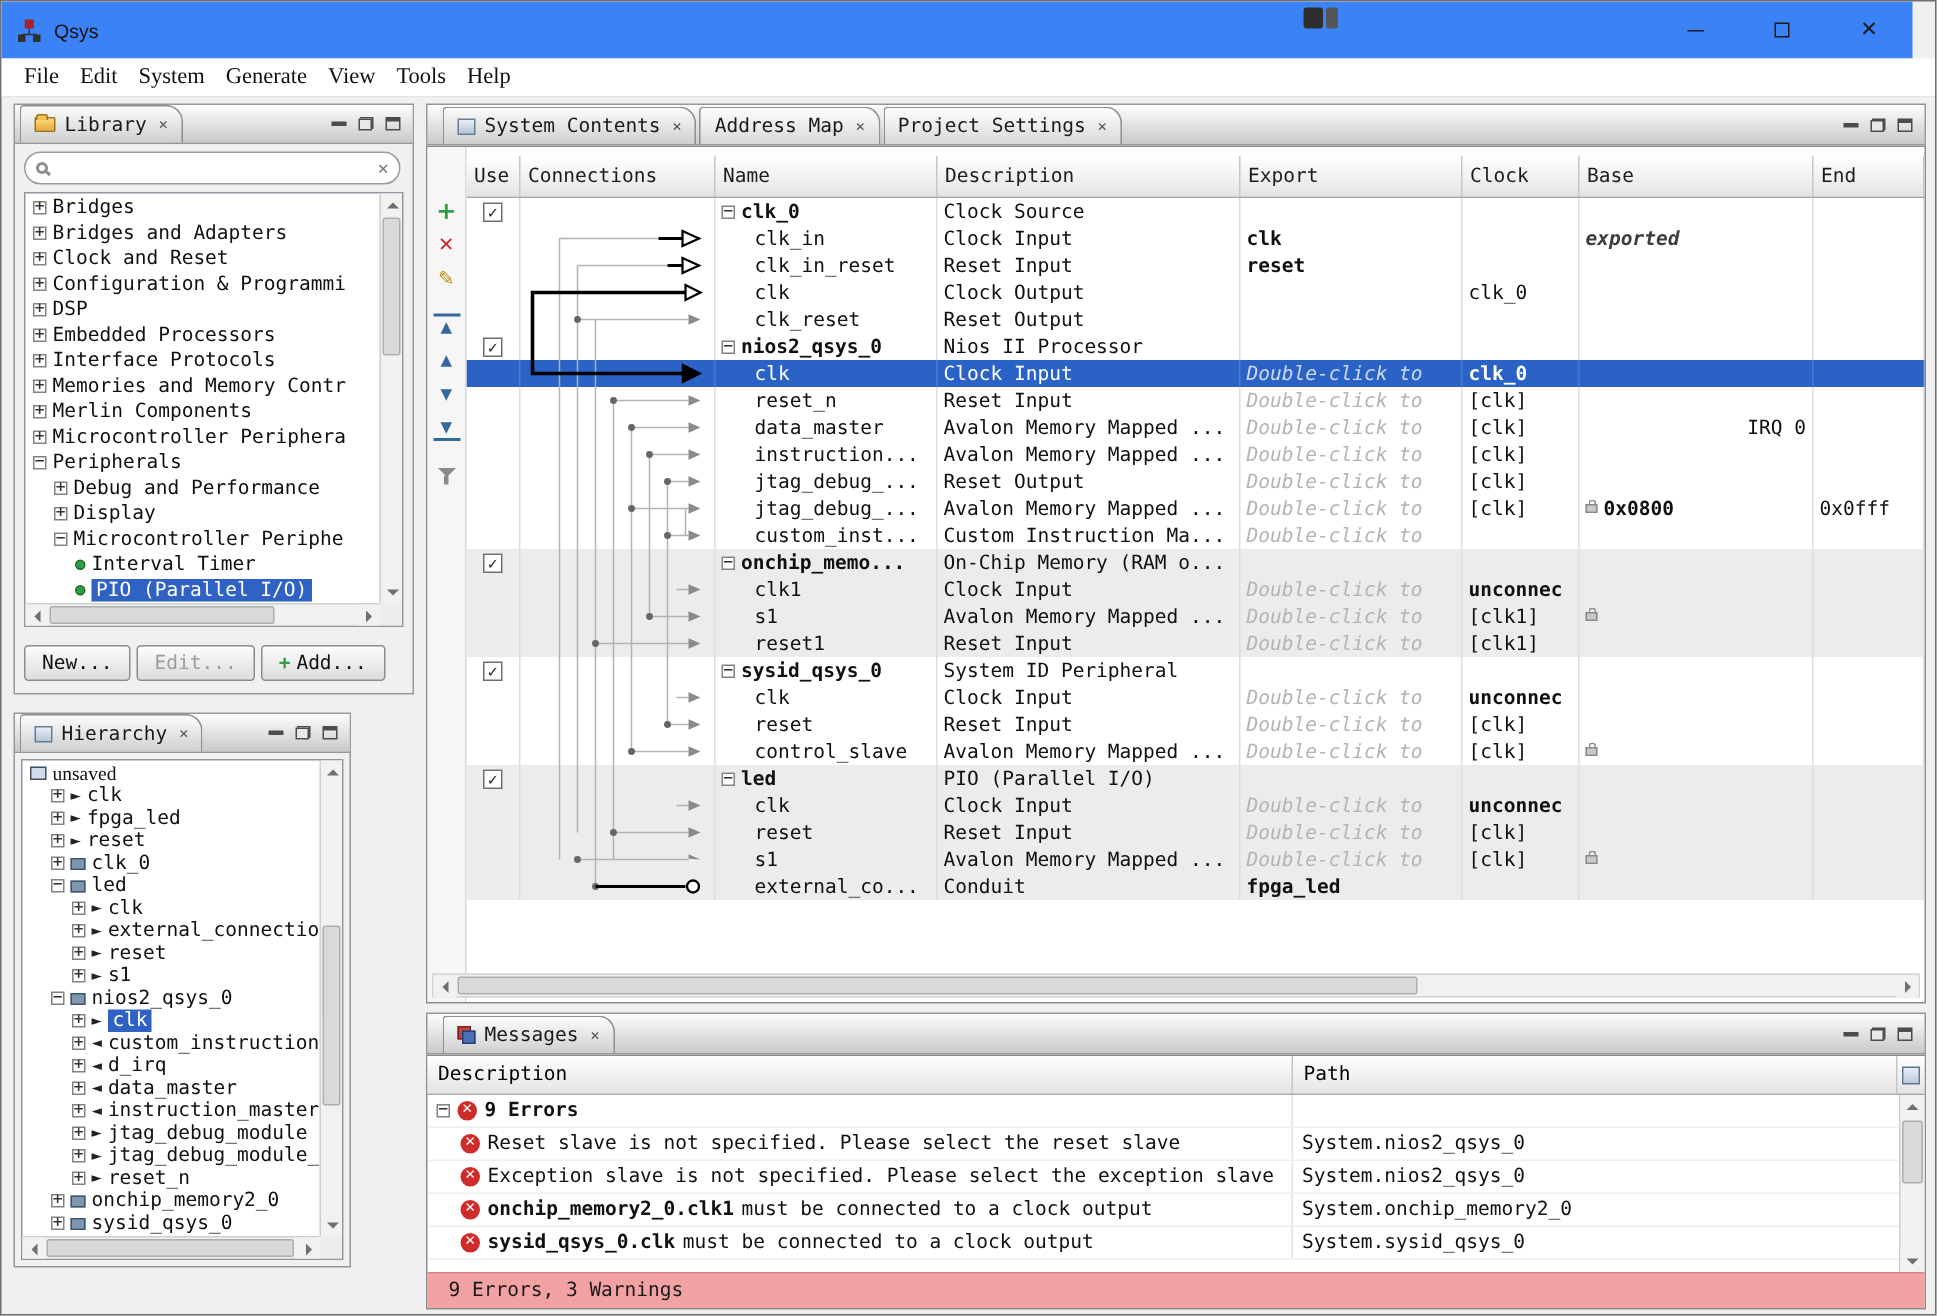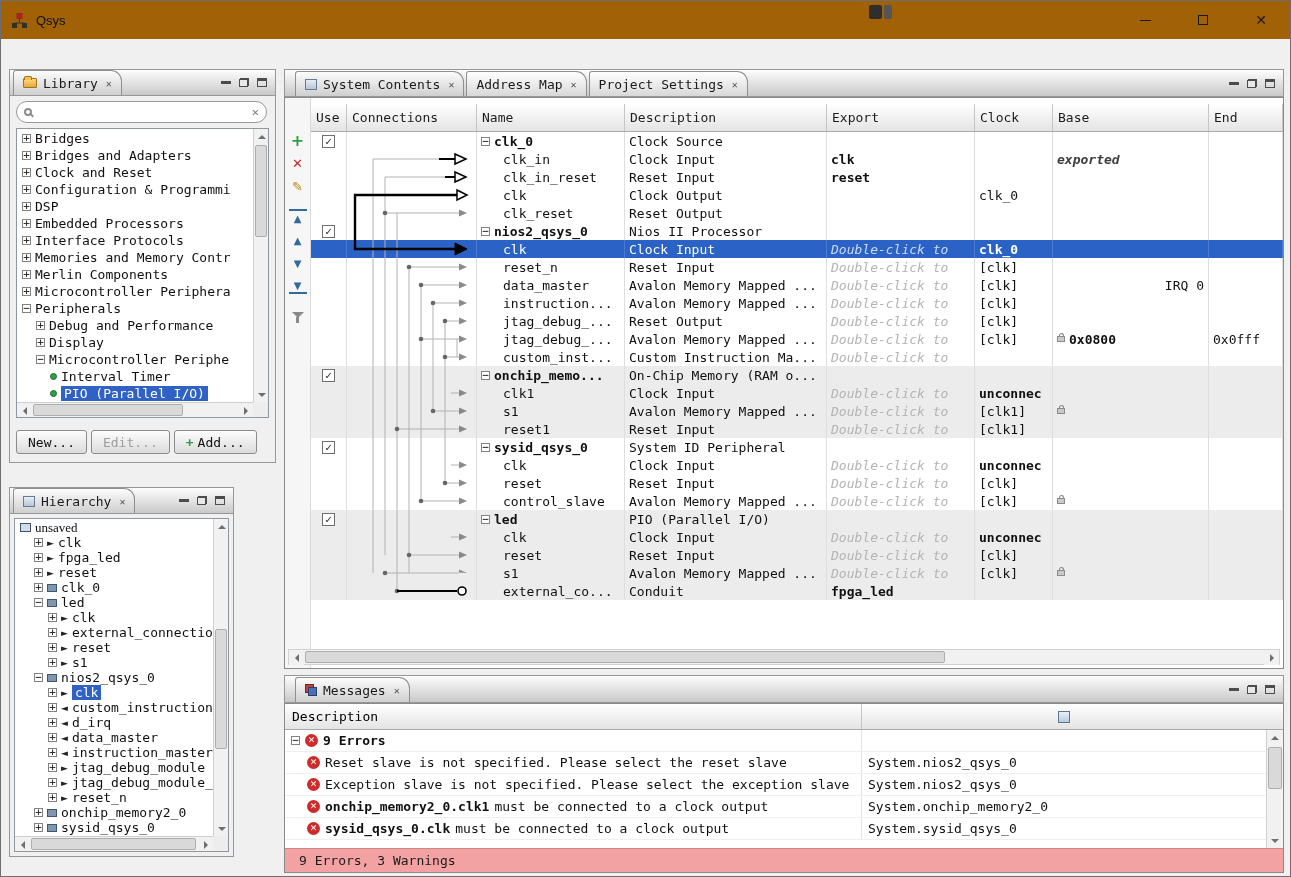--- a/index.html
+++ b/index.html
@@ -1,20 +1,20 @@
 <!DOCTYPE html>
 <html><head>
 <meta charset="utf-8">
 <style>
   html,body{margin:0;padding:0;background:#9a9a9a;}
   *{box-sizing:border-box;}
   .window{position:relative;width:1291px;height:877px;background:#f0f0f0;overflow:hidden;
     font-family:"DejaVu Sans Mono",monospace;border:1px solid #6e6e6e;}
   
-  .titlebar{position:absolute;left:0;top:0;right:0;height:38px;background:#a16207;display:flex;align-items:center;}
+  .titlebar{position:absolute;left:0;top:0;right:15px;height:38px;background:#3b82f6;display:flex;align-items:center;}
   .appicon{margin-left:10px;}
   .wtitle{margin-left:8px;font:13px "Liberation Sans",sans-serif;color:#111;}
   .ime{position:absolute;left:868px;top:4px;display:flex;gap:2px;}
   .ime span{display:block;width:13px;height:14px;background:#2e2e2e;border-radius:2px;}
   .ime span:last-child{width:8px;background:#555;}
   .winbtn{position:absolute;top:0;height:38px;width:58px;display:flex;align-items:center;justify-content:center;}
   .winbtn.min{right:116px;} .winbtn.max{right:58px;} .winbtn.close{right:0;}
   .g-min{width:11px;height:1px;background:#1a1a1a;}
   .g-max{width:10px;height:10px;border:1px solid #1a1a1a;}
   .g-close{font:14px "DejaVu Sans",sans-serif;color:#1a1a1a;}
@@ -39,21 +39,21 @@
   .ico-folder{width:14px;height:10px;background:linear-gradient(#ffda7d,#e7a93e);border:1px solid #a07416;border-radius:1px;position:relative;}
   .ico-folder::before{content:"";position:absolute;top:-3px;left:0;width:6px;height:3px;background:#eec257;border:1px solid #a07416;border-bottom:none;border-radius:2px 2px 0 0;}
   .ico-grid{width:12px;height:11px;background:linear-gradient(#e8eef5,#b6c6d8);border:1px solid #667c93;}
   .ico-msg{width:12px;height:12px;position:relative;}
   .ico-msg::before{content:"";position:absolute;left:0;top:0;width:7px;height:7px;background:#c94040;border:1px solid #7c1f1f;}
   .ico-msg::after{content:"";position:absolute;right:0;bottom:0;width:7px;height:7px;background:#4a6fb5;border:1px solid #23406f;}
   
   .panel{position:absolute;background:#f0f0f0;border:1px solid #979797;}
   .panel .phead{position:absolute;left:0;top:0;right:0;height:26px;border:none;border-bottom:1px solid #979797;}
   .lib{left:8px;top:68px;width:267px;height:394px;}
-  .hier{left:8px;top:486px;width:225px;height:370px;}
+  .hier{left:8px;top:474px;width:225px;height:370px;}
   .search{position:absolute;left:6px;top:31px;right:8px;height:22px;border:1px solid #9a9a9a;border-radius:11px;
     background:#fff;display:flex;align-items:center;padding:0 7px;gap:6px;}
   .sinput{flex:1;border:none;outline:none;font:13px "DejaVu Sans Mono",monospace;min-width:0;}
   .mag{width:8px;height:8px;border:2px solid #8d8d8d;border-radius:50%;position:relative;flex:0 0 auto;}
   .mag::after{content:"";position:absolute;width:5px;height:2px;background:#8d8d8d;transform:rotate(45deg);right:-4px;bottom:-2px;}
   .sclear{font-size:12px;font-weight:bold;color:#777;}
   .tree{position:absolute;background:#fff;border:1px solid #8f98a0;overflow:hidden;}
   .libtree{left:6px;top:58px;right:6px;height:290px;}
   .hiertree{left:4px;top:30px;right:4px;bottom:4px;}
   .rows-t{position:absolute;left:0;top:0;right:15px;bottom:15px;overflow:hidden;padding-top:1px;}
@@ -158,20 +158,29 @@
         <div class="g-min"></div>
       </div>
     <div class="winbtn max">
         <div class="g-max"></div>
       </div>
     <div class="winbtn close">
         <span class="g-close">✕</span>
       </div>
   </div>
 
+  <div class="menubar" id="menubar">
+      <span class="menu-item">File</span>
+      <span class="menu-item">Edit</span>
+      <span class="menu-item">System</span>
+      <span class="menu-item">Generate</span>
+      <span class="menu-item">View</span>
+      <span class="menu-item">Tools</span>
+      <span class="menu-item">Help</span>
+    </div>
 
   <div class="panel lib">
     <div class="phead">
       <div class="ptab active">
         <span class="ico-folder"></span>
         <span>Library</span>
         <span class="tclose">✕</span>
       </div>
       <div class="hicons">
         <span class="i-min"></span>
@@ -970,20 +979,21 @@
     <div class="hicons">
       <span class="i-min"></span>
       <span class="i-rest"></span>
       <span class="i-max"></span>
     </div>
   </div>
 
   <div class="msgpanel">
     <div class="mhead">
       <div class="hcell">Description</div>
+      <div class="hcell">Path</div>
       <div style="display:flex;">
           <span class="corner-ico"></span>
         </div>
     </div>
     <div class="mrows" id="msg-rows">
         <div class="mrow">
           <div class="mdesc">
             <span class="exp">−</span>
             <span class="errico">✕</span>
             <span class="mb">9 Errors</span>

